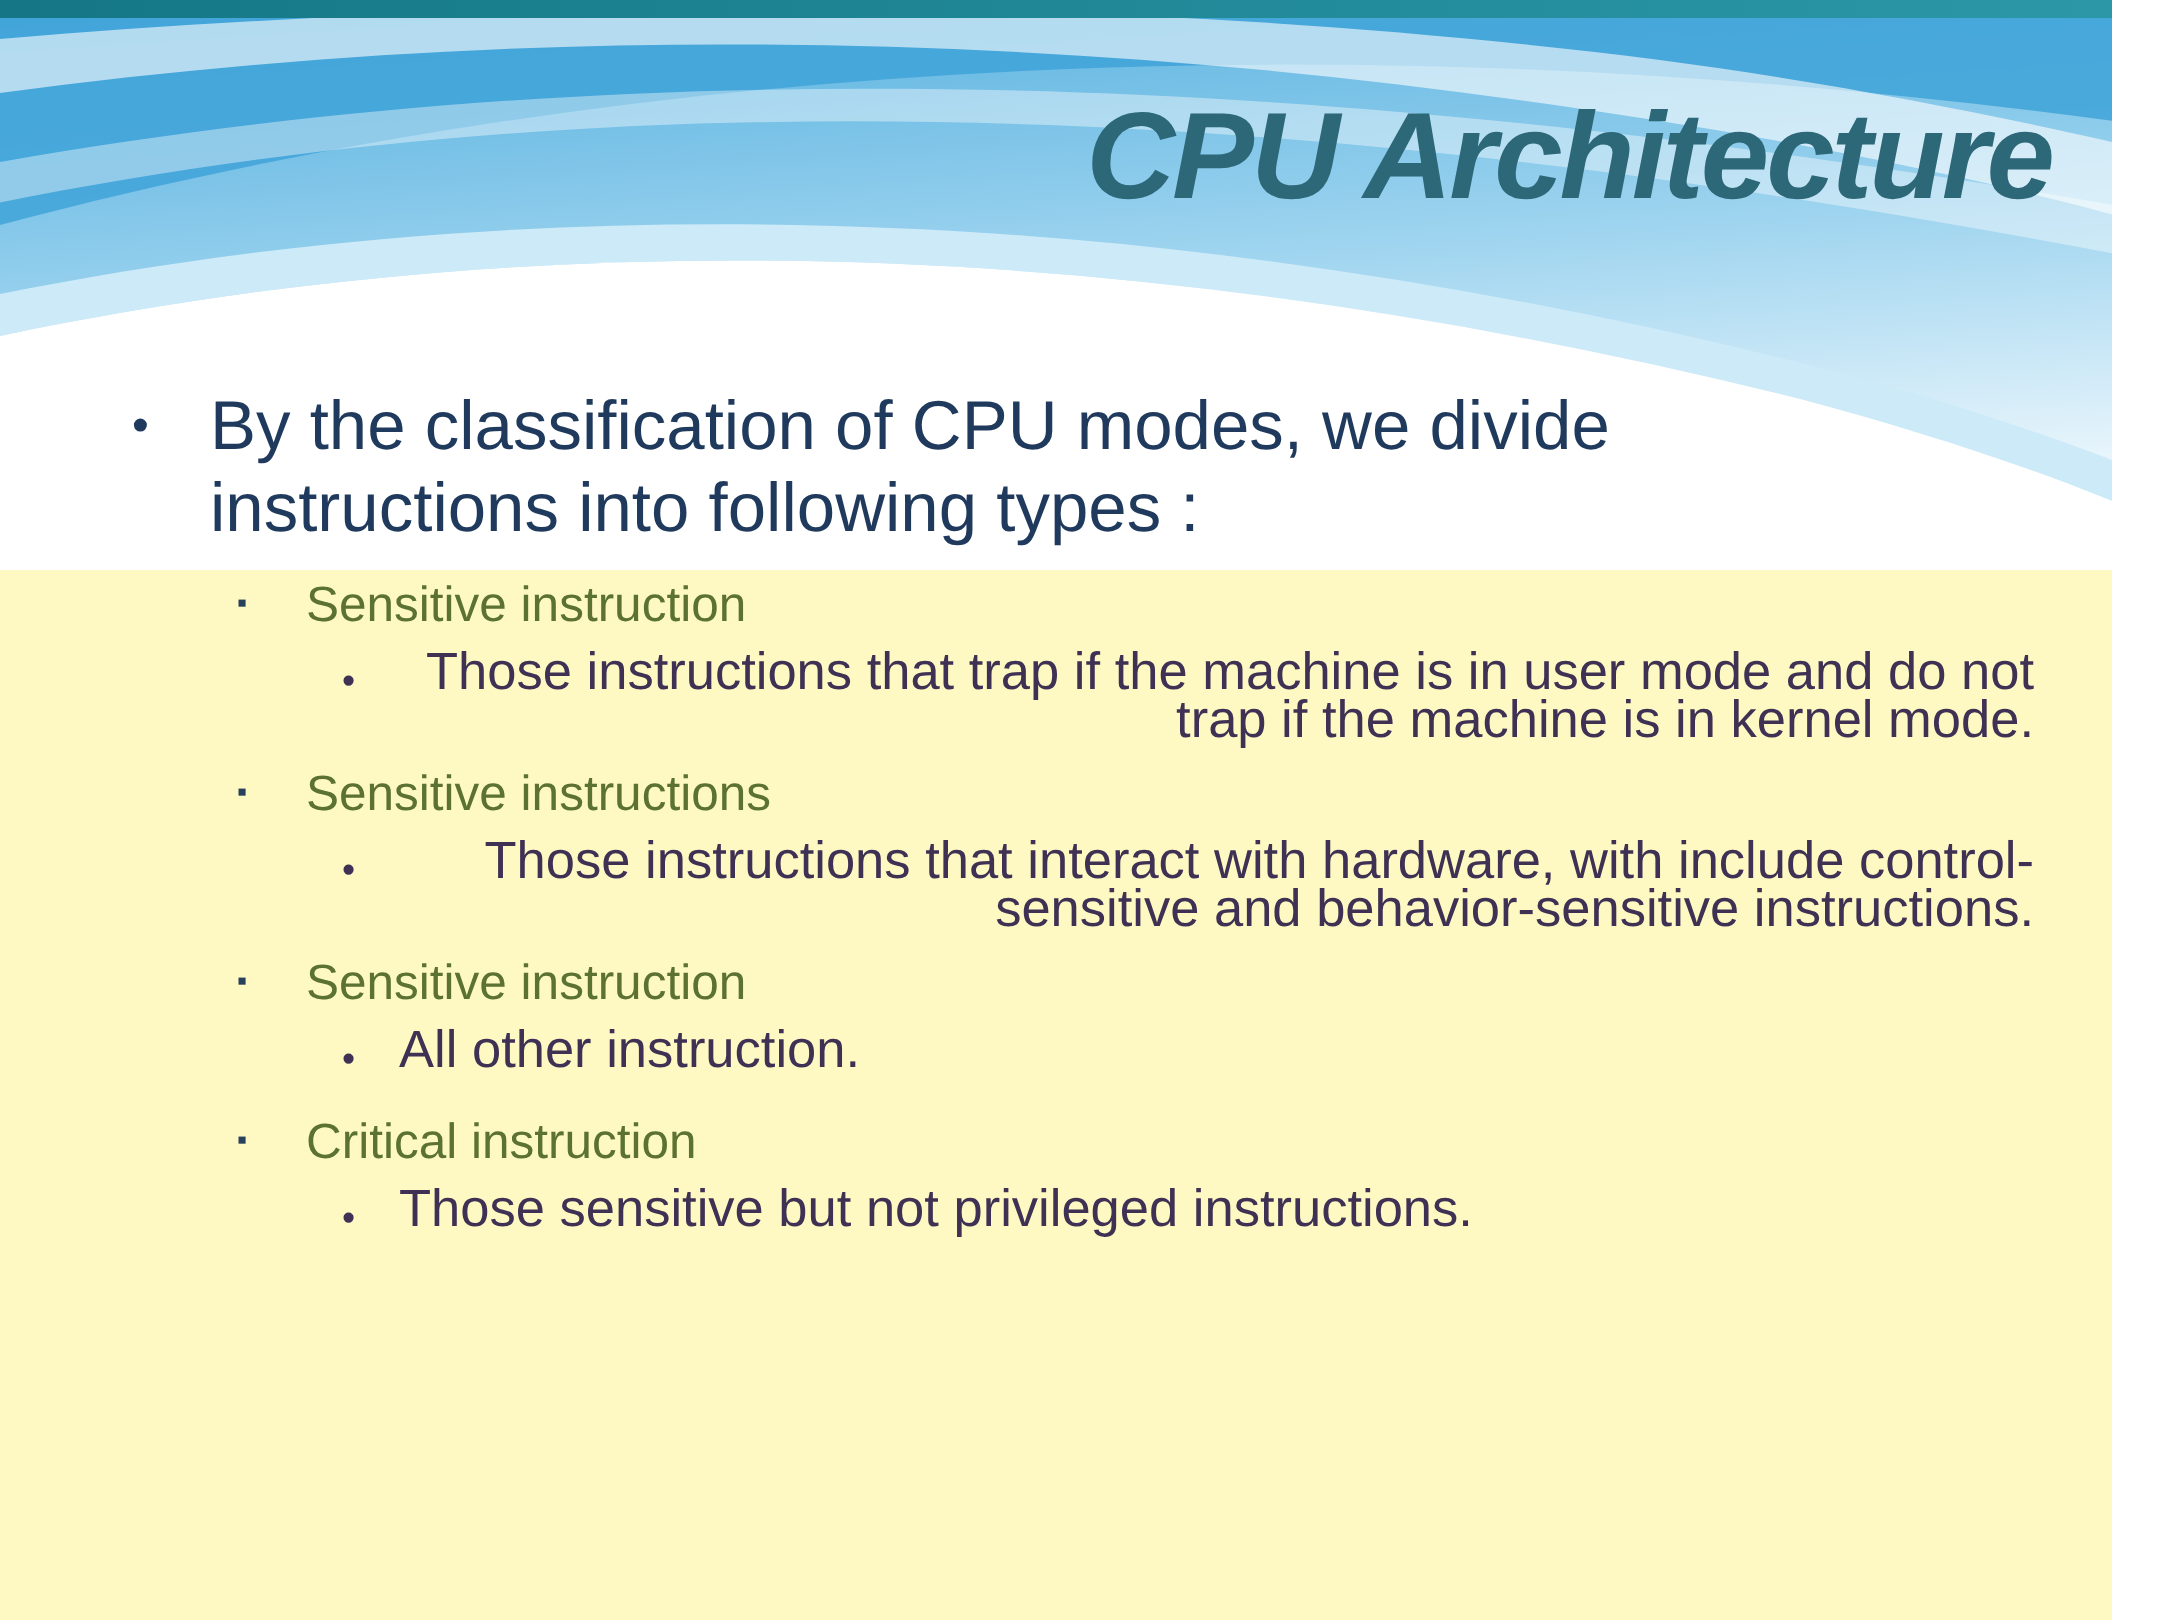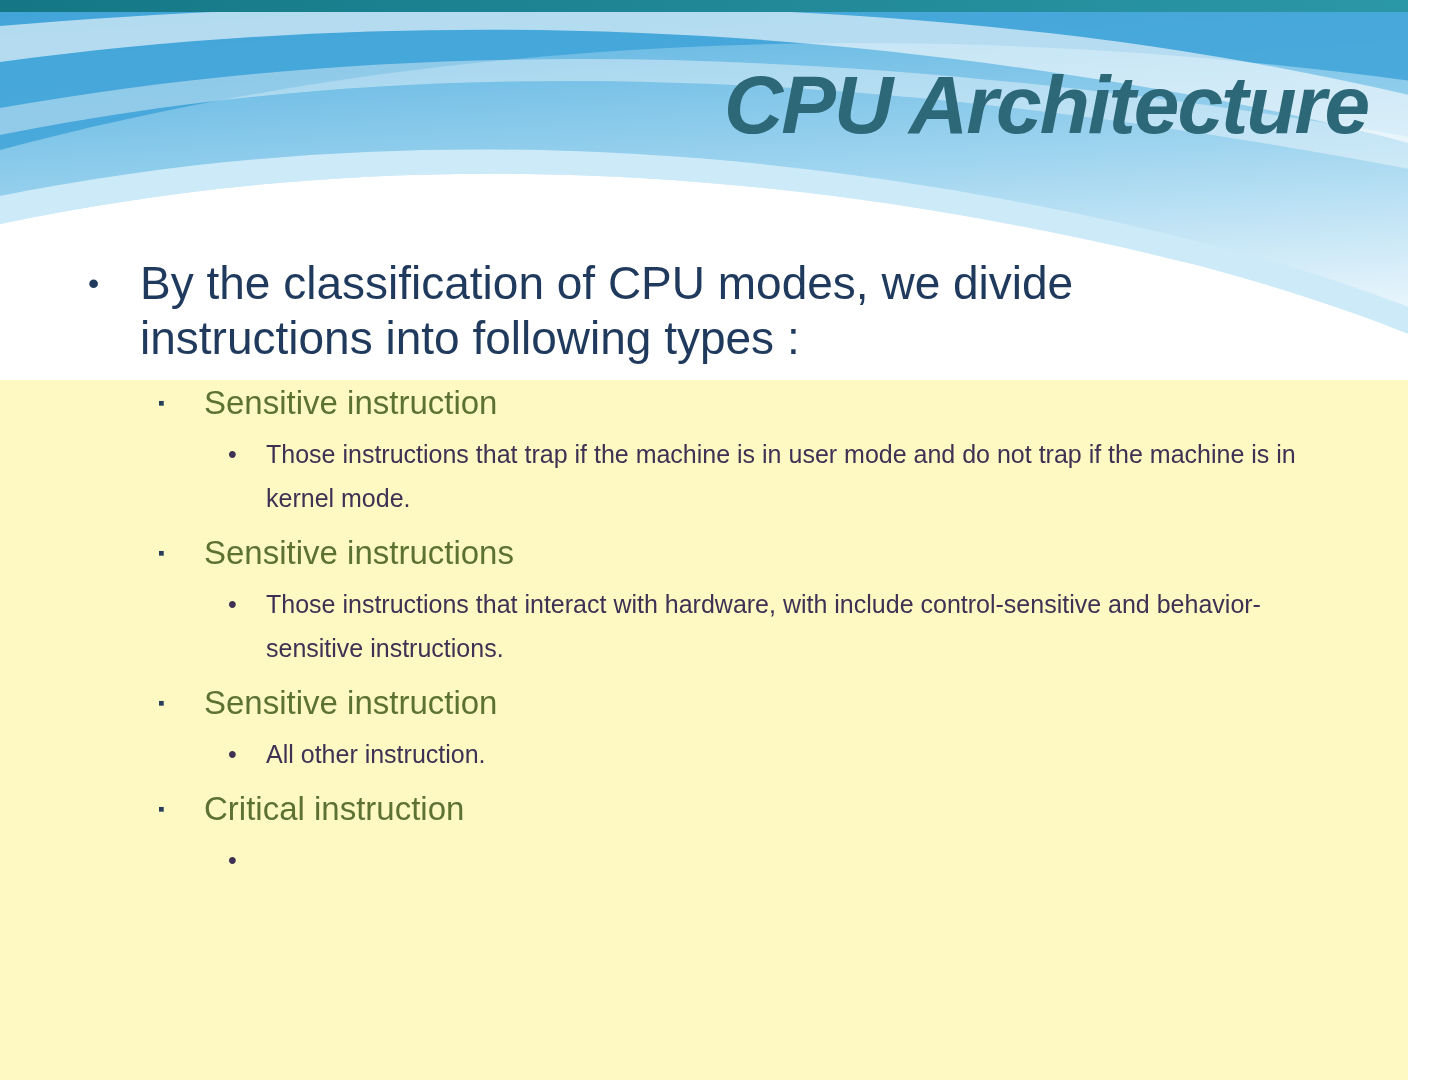--- a/index.html
+++ b/index.html
@@ -52,21 +52,21 @@
   .l1 .text { font-size: 46px; line-height: 55px; max-width: 985px; }
 
   
   .l2 { margin: 10px 60px 6px 158px; color: #5c7230; }
   .l2 .marker { flex: 0 0 46px; font-size: 19px; line-height: 46px; color: #27415c; }
   .l2 .text { font-size: 33px; line-height: 46px; }
 
   
   .l3 { margin: 2px 50px 10px 228px; color: #3e3153; }
   .l3 .marker { flex: 0 0 38px; font-size: 25px; line-height: 44px; color: #3e3153; }
-  .l3 .text { font-size: 25px; line-height: 44px; max-width: 1090px; }
+  .l3 .text { font-size: 35px; line-height: 32px; max-width: 1090px; text-align: right; }
 </style>
 </head>
 <body>
 
 <div class="slide">
 
   <div class="header">
     <svg viewBox="0 0 1440 380" preserveAspectRatio="none">
       <defs>
         <linearGradient id="sky" x1="0" y1="0" x2="0.25" y2="1">
@@ -133,16 +133,17 @@
       <span class="marker">•</span>
       <p class="text">All other instruction.</p>
     </div>
 
     <div class="row l2">
       <span class="marker">▪</span>
       <p class="text">Critical instruction</p>
     </div>
     <div class="row l3">
       <span class="marker">•</span>
+      <p class="text">Those sensitive but not privileged instructions.</p>
     </div>
 
   </main>
 </div>
 
 </body></html>

